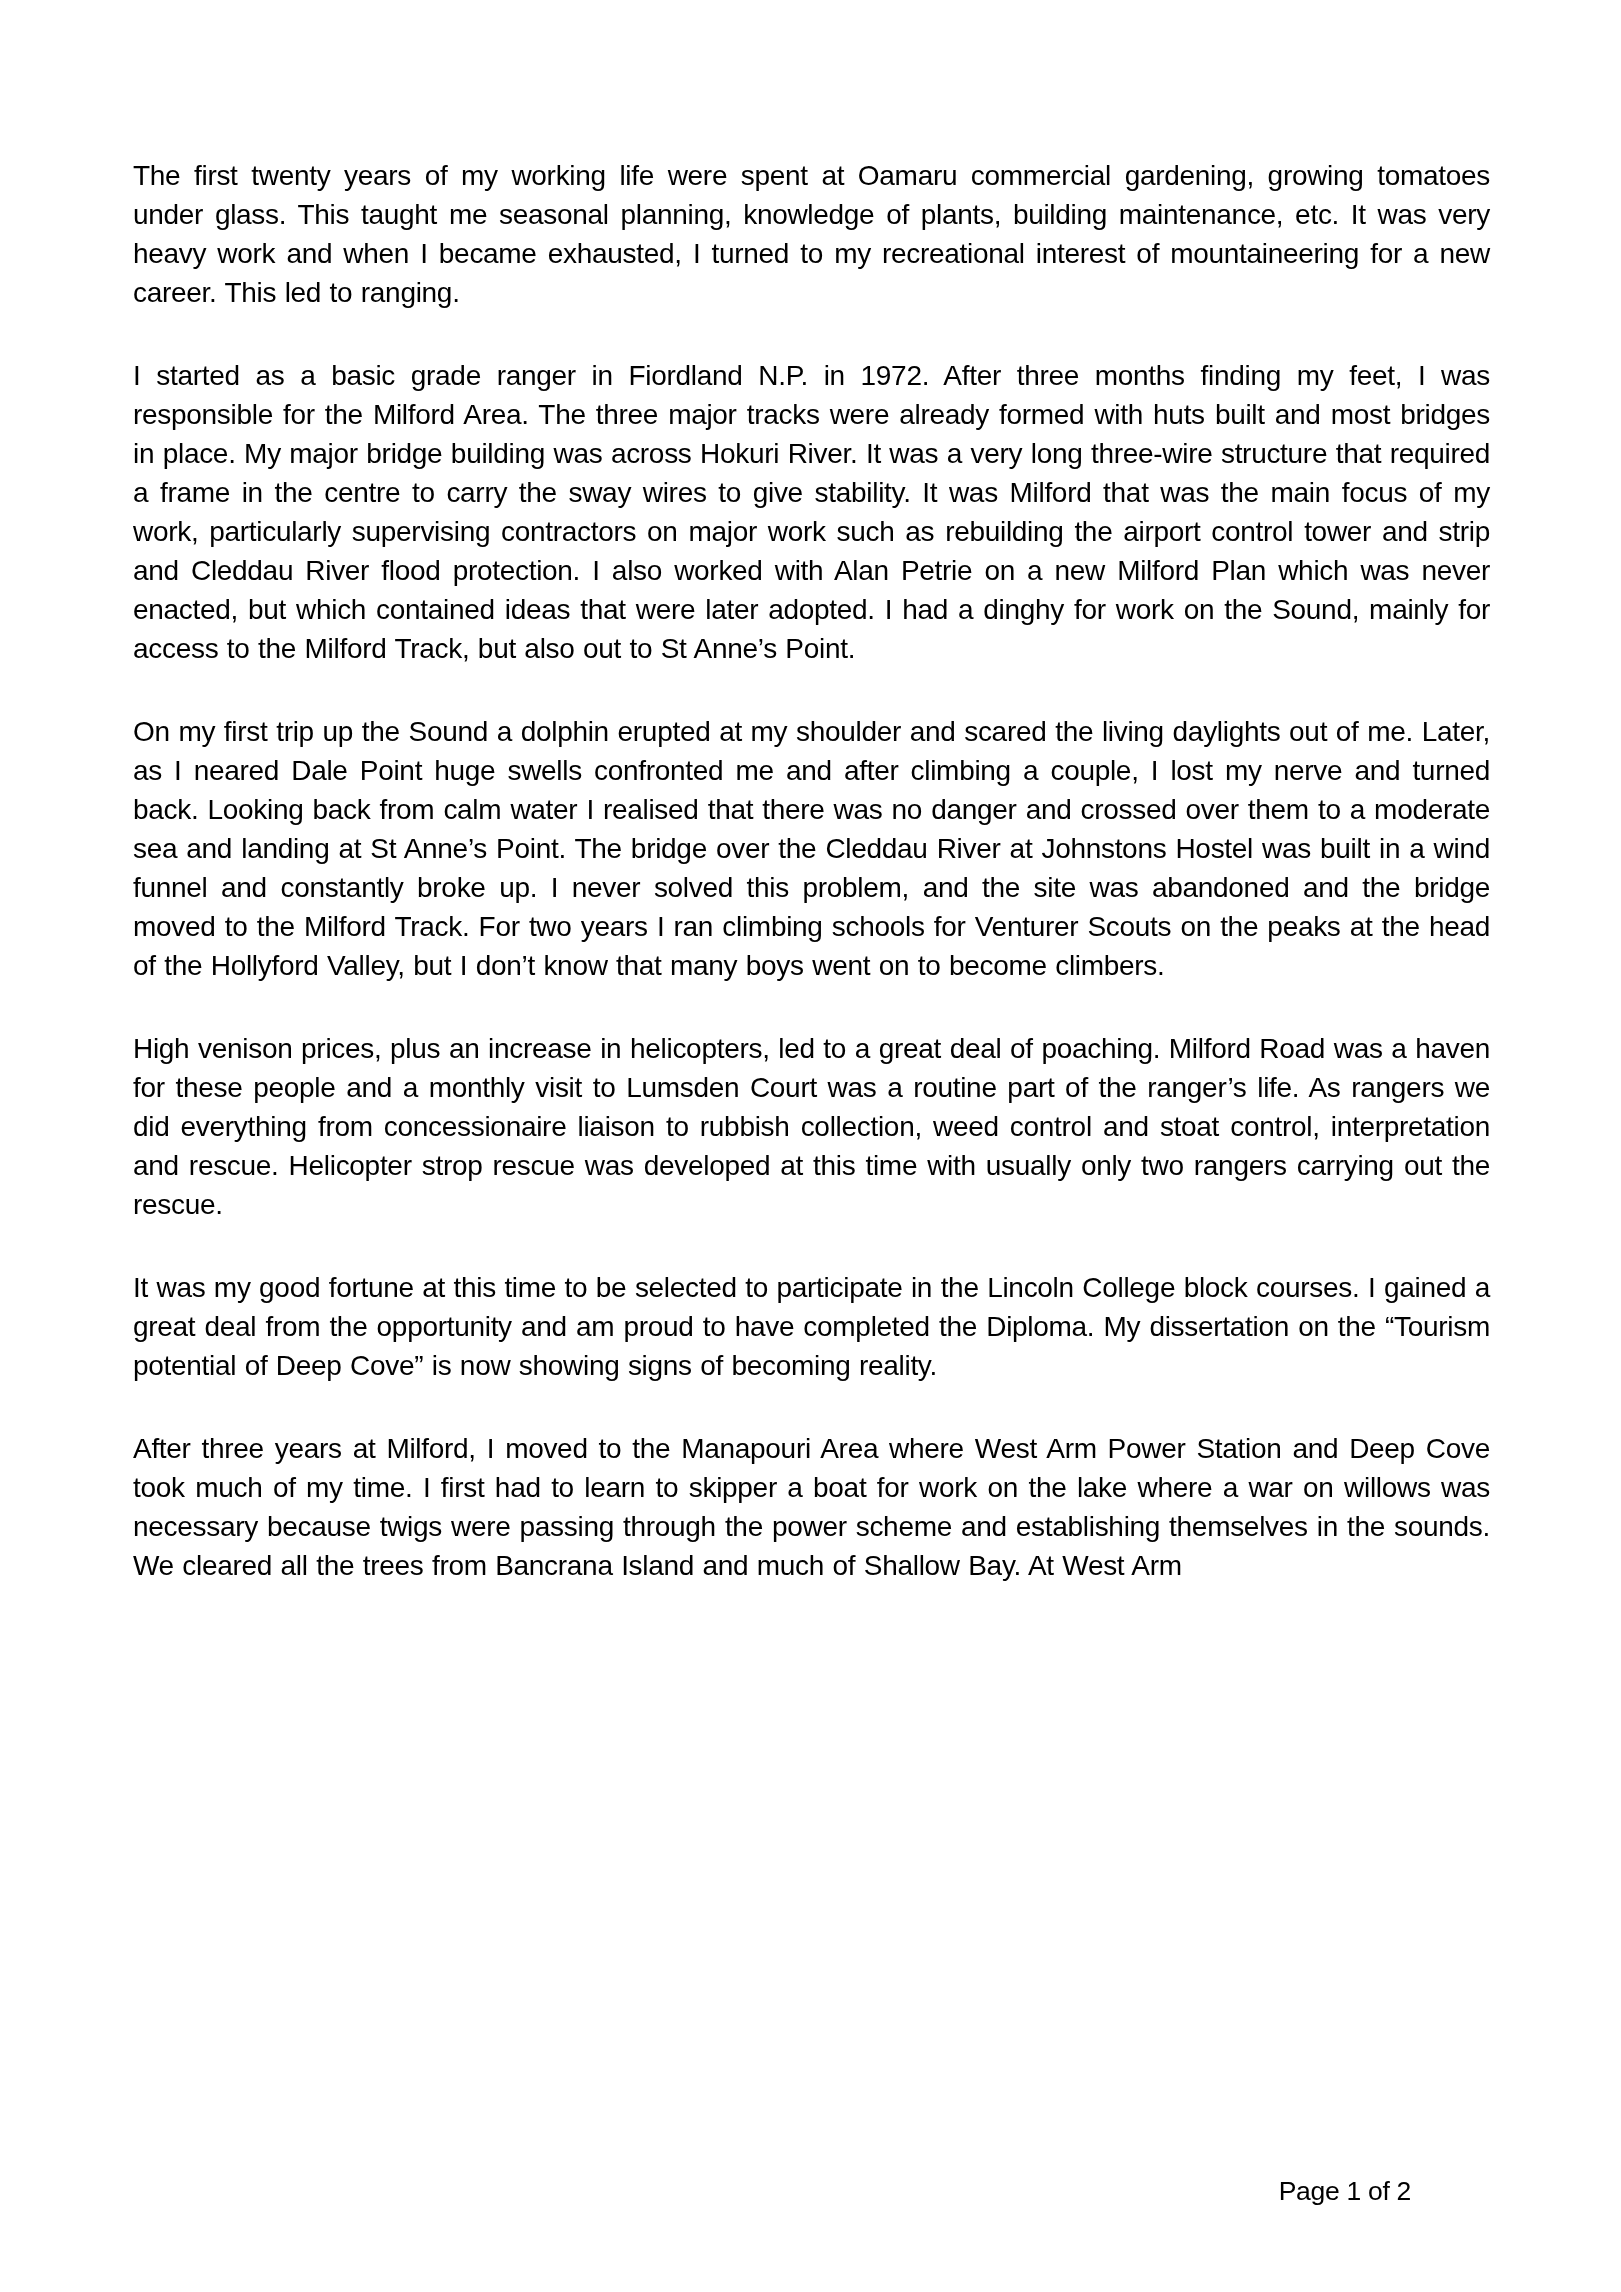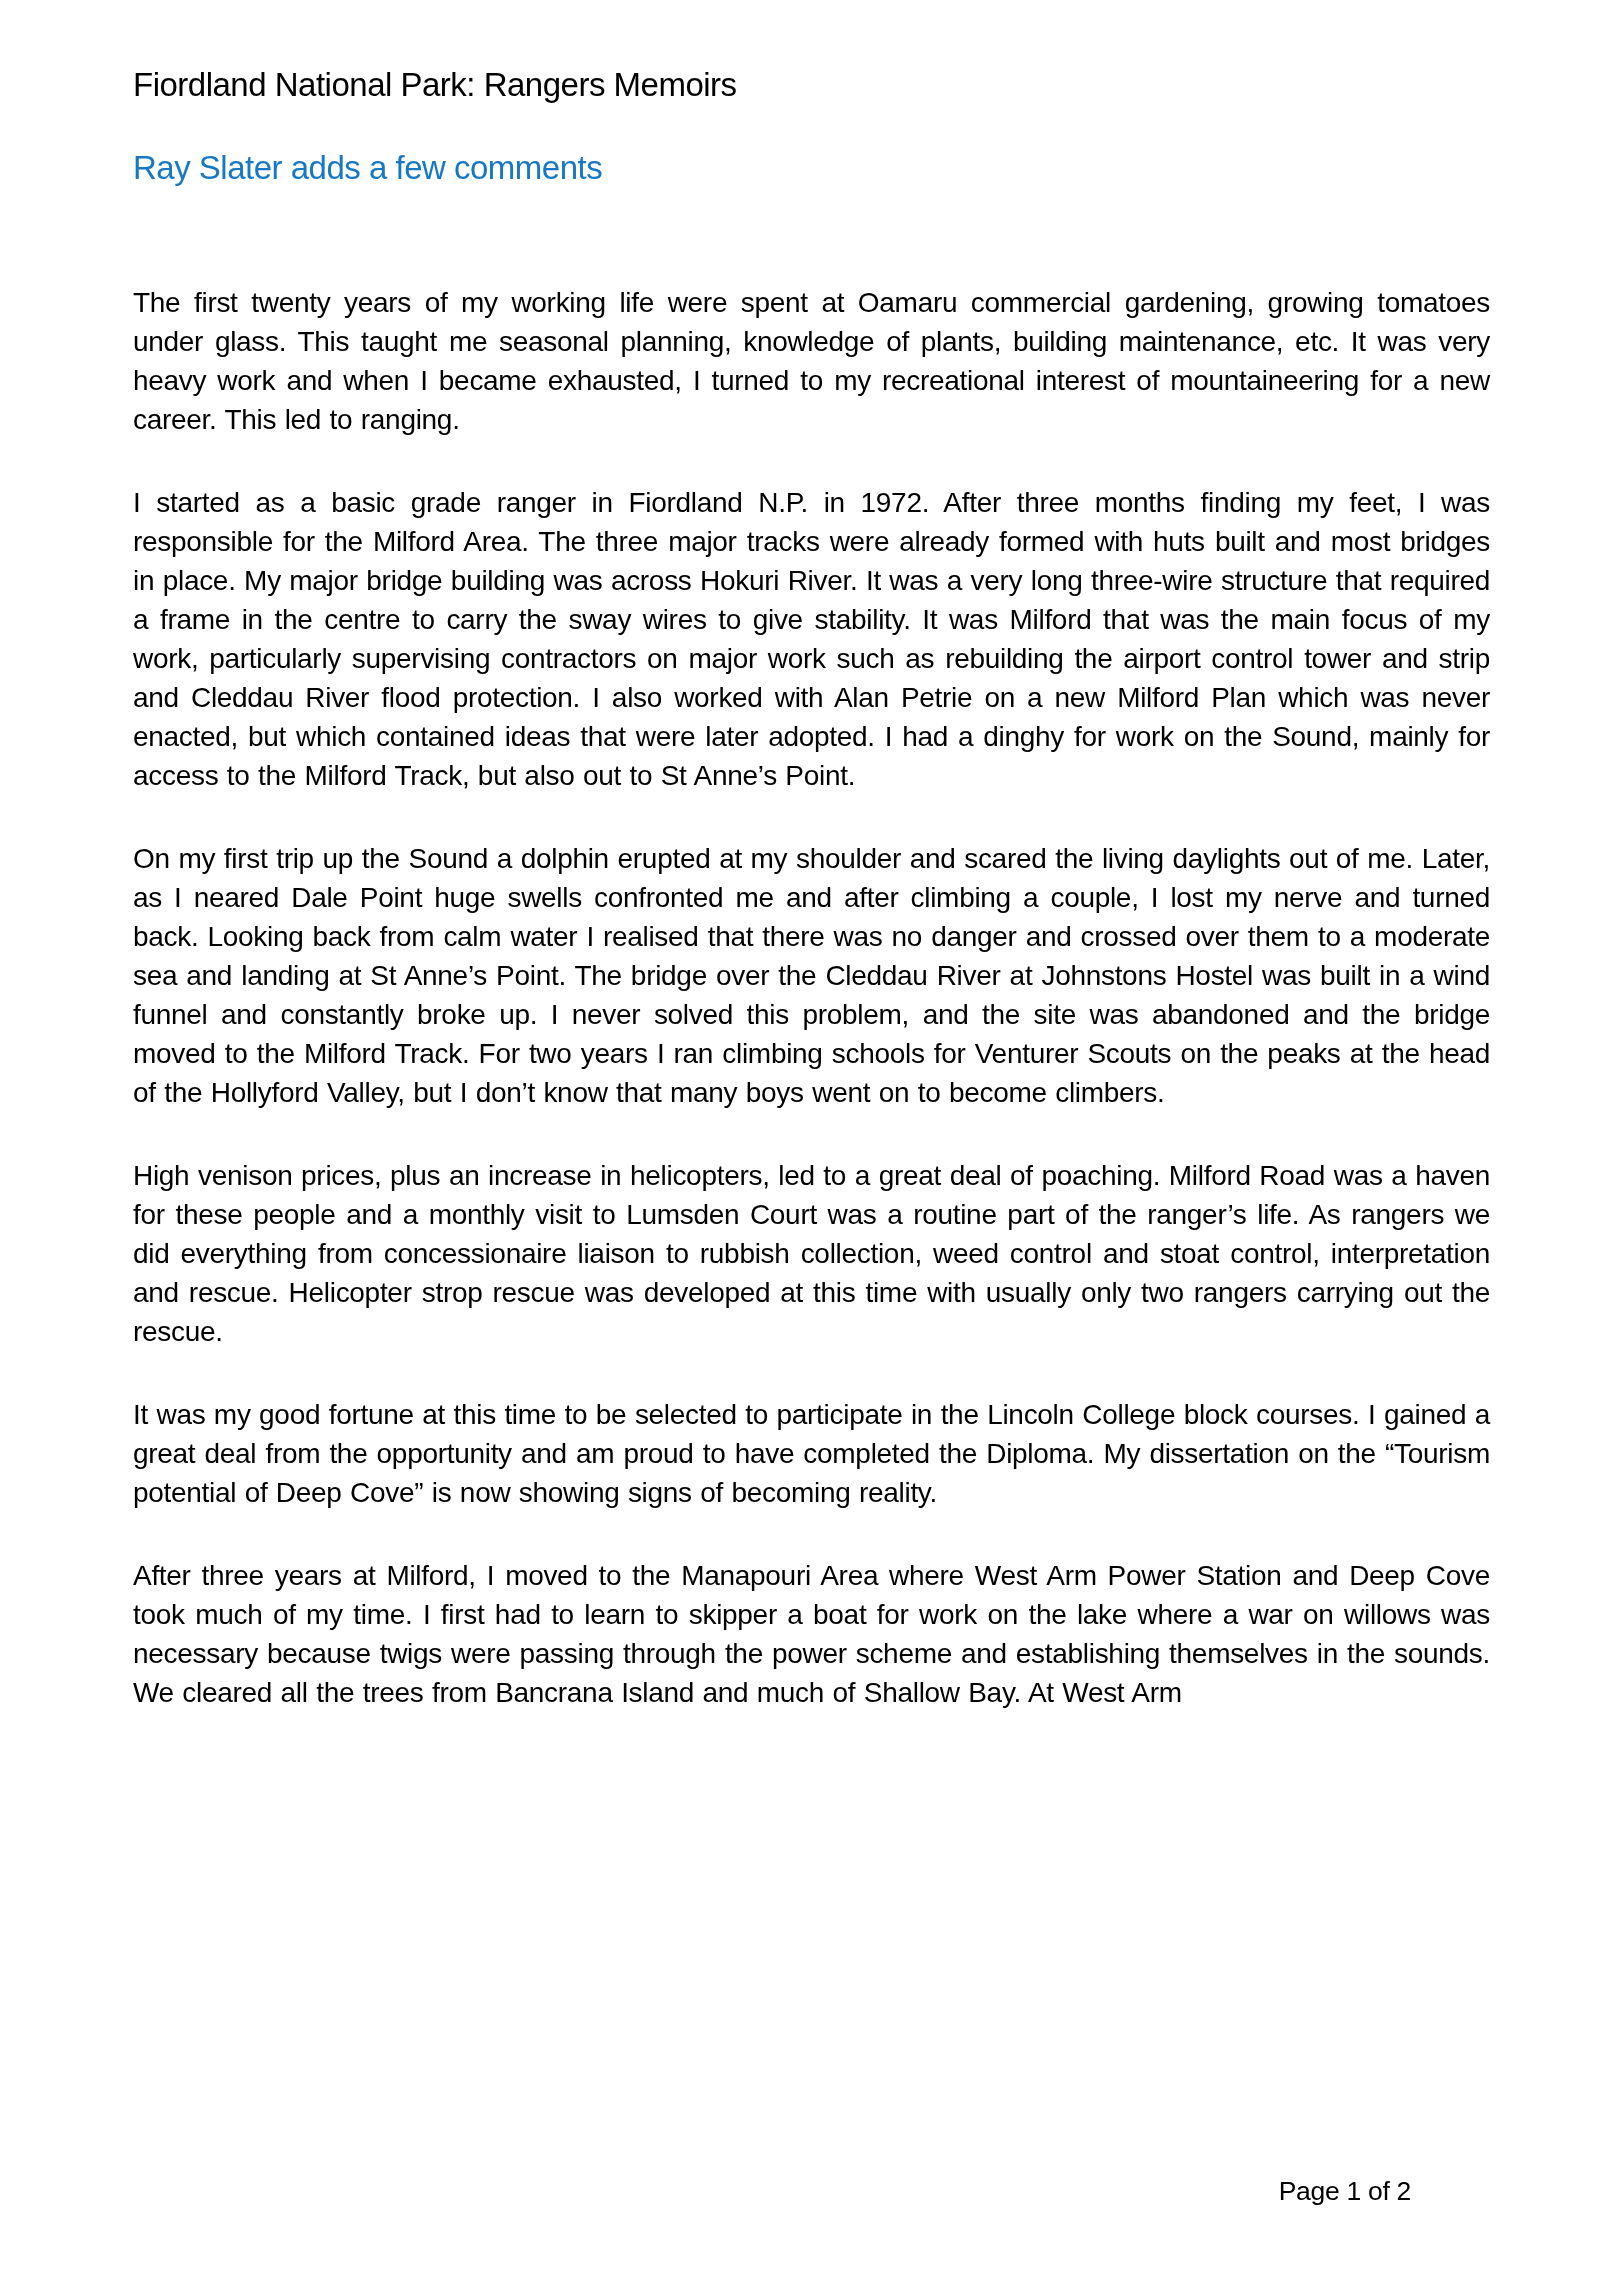--- a/index.html
+++ b/index.html
@@ -54,22 +54,20 @@
     font-size: 26.5px;
     line-height: 35px;
     letter-spacing: -0.3px;
   }
 </style>
 </head>
 <body>
 
 <div class="page">
   <div class="content">
-    <h1 class="doc-title">Fiordland National Park: Rangers Memoirs</h1>
-    <h2 class="section-heading" style="color: rgb(23, 120, 196);">Ray Slater adds a few comments</h2>
     <div class="body-text">
       <p>The first twenty years of my working life were spent at Oamaru commercial gardening, growing tomatoes under glass. This taught me seasonal planning, knowledge of plants, building maintenance, etc. It was very heavy work and when I became exhausted, I turned to my recreational interest of mountaineering for a new career.  This led to ranging.</p>
       <p>I started as a basic grade ranger in Fiordland N.P. in 1972. After three months finding my feet, I was responsible for the Milford Area. The three major tracks were already formed with huts built and most bridges in place.  My major bridge building was across Hokuri River. It was a very long three-wire structure that required a frame in the centre to carry the sway wires to give stability. It was Milford that was the main focus of my work, particularly supervising contractors on major work such as rebuilding the airport control tower and strip and Cleddau River flood protection. I also worked with Alan Petrie on a new Milford Plan which was never enacted, but which contained ideas that were later adopted. I had a dinghy for work on the Sound, mainly for access to the Milford Track, but also out to St Anne’s Point.</p>
       <p>On my first trip up the Sound a dolphin erupted at my shoulder and scared the living daylights out of me. Later, as I neared Dale Point huge swells confronted me and after climbing a couple, I lost my nerve and turned back. Looking back from calm water I realised that there was no danger and crossed over them to a moderate sea and landing at St Anne’s Point. The bridge over the Cleddau River at Johnstons Hostel was built in a wind funnel and constantly broke up.  I never solved this problem, and the site was abandoned and the bridge moved to the Milford Track. For two years I ran climbing schools for Venturer Scouts on the peaks at the head of the Hollyford Valley, but I don’t know that many boys went on to become climbers.</p>
       <p>High venison prices, plus an increase in helicopters, led to a great deal of poaching. Milford Road was a haven for these people and a monthly visit to Lumsden Court was a routine part of the ranger’s life. As rangers we did everything from concessionaire liaison to rubbish collection, weed control and stoat control, interpretation and rescue. Helicopter strop rescue was developed at this time with usually only two rangers carrying out the rescue.</p>
       <p>It was my good fortune at this time to be selected to participate in the Lincoln College block courses. I gained a great deal from the opportunity and am proud to have completed the Diploma. My dissertation on the “Tourism potential of Deep Cove” is now showing signs of becoming reality.</p>
       <p>After three years at Milford, I moved to the Manapouri Area where West Arm Power Station and Deep Cove took much of my time. I first had to learn to skipper a boat for work on the lake where a war on willows was necessary because twigs were passing through the power scheme and establishing themselves in the sounds. We cleared all the trees from Bancrana Island and much of Shallow Bay. At West Arm</p>
     </div>
   </div>
   <div class="page-footer">Page 1 of 2</div>

